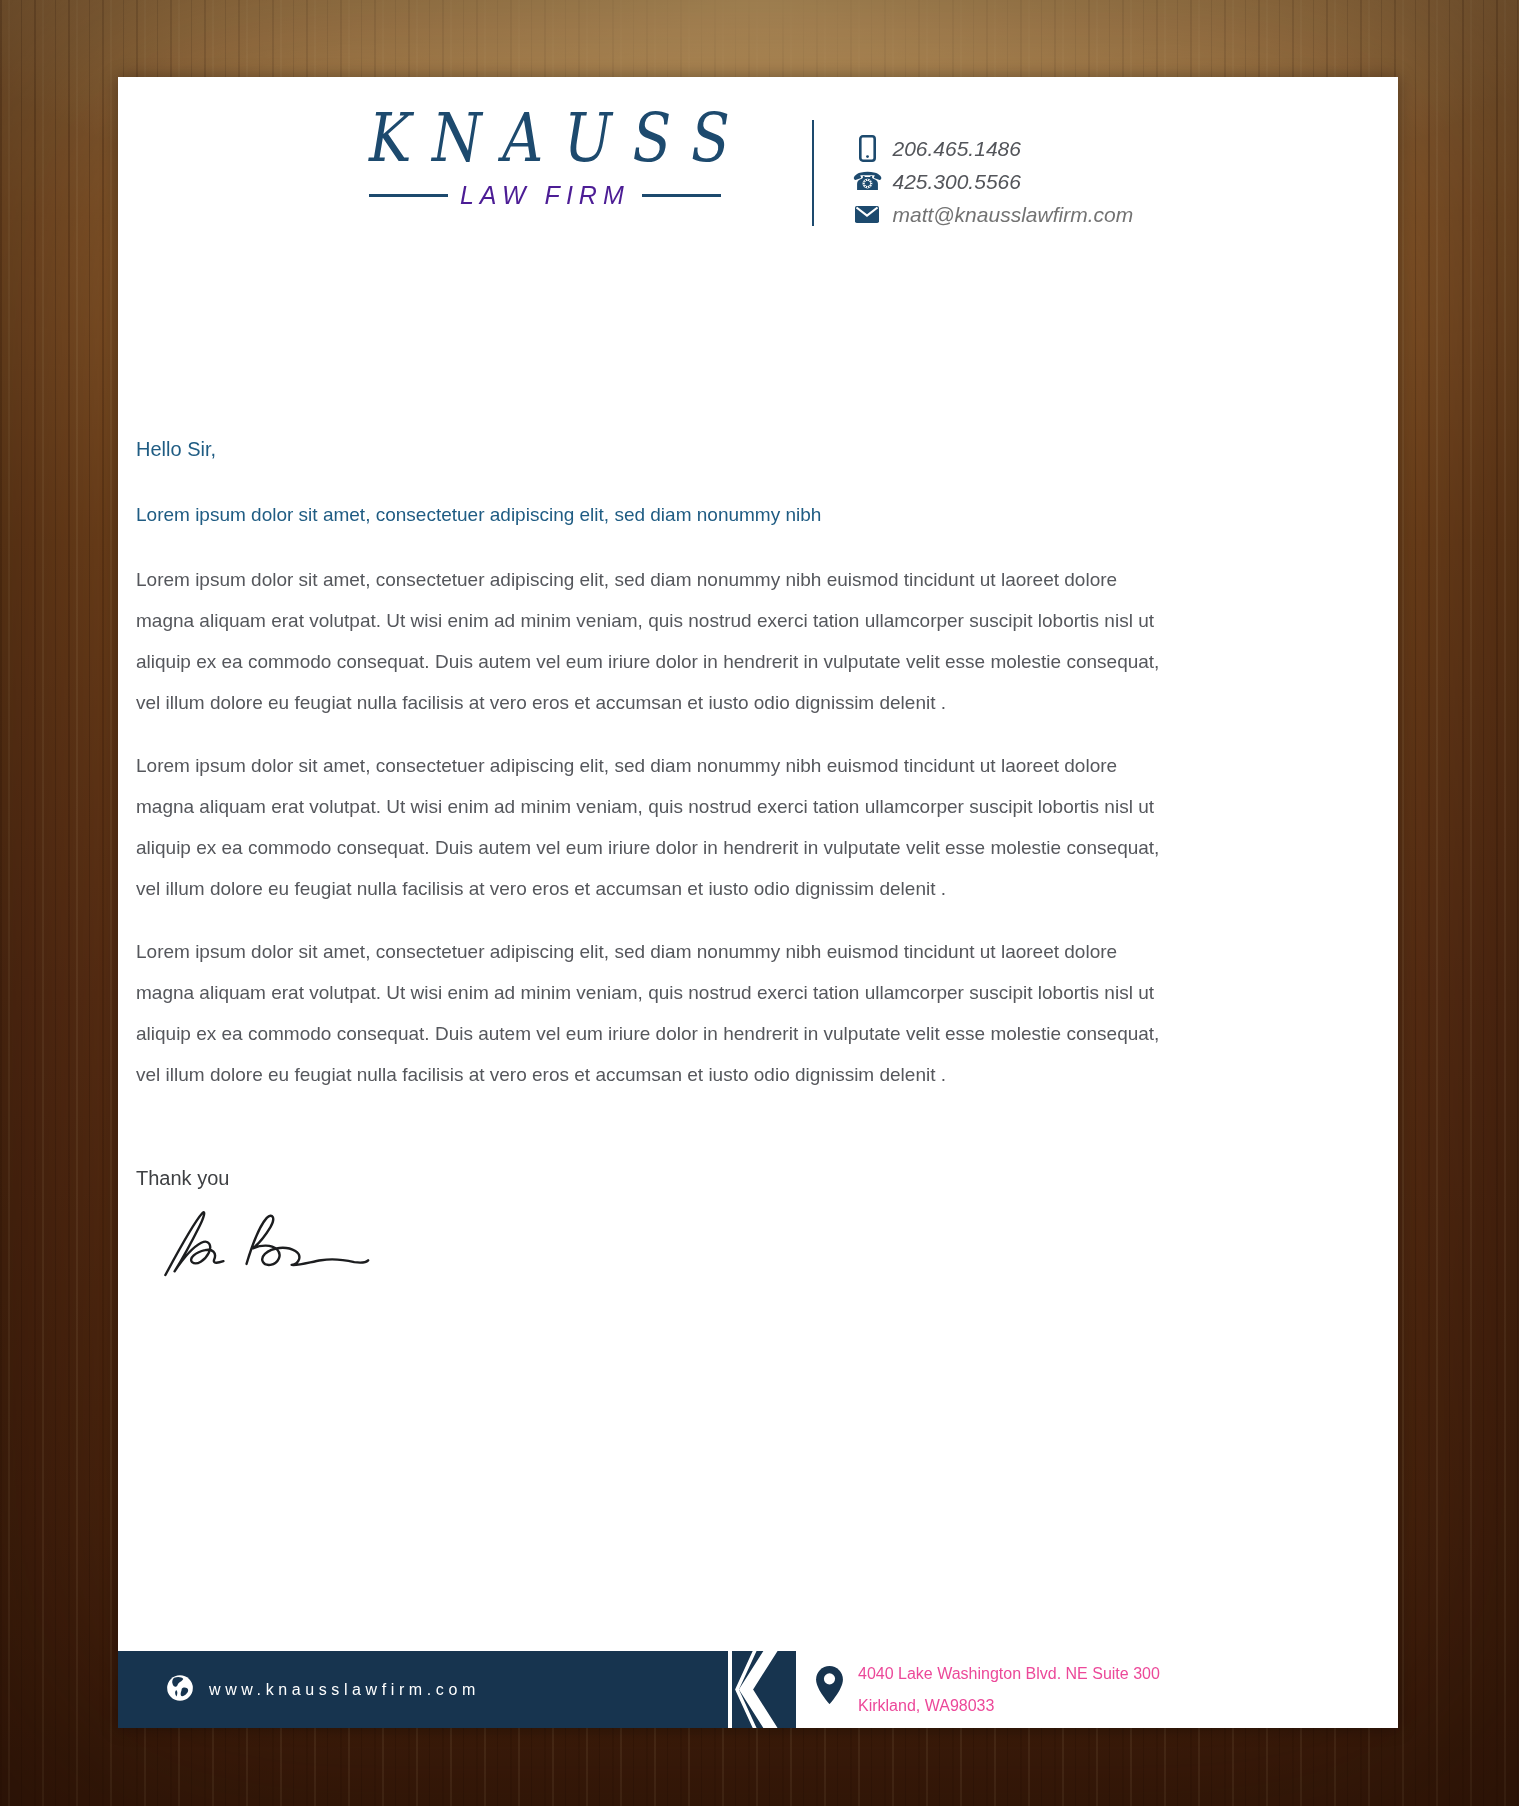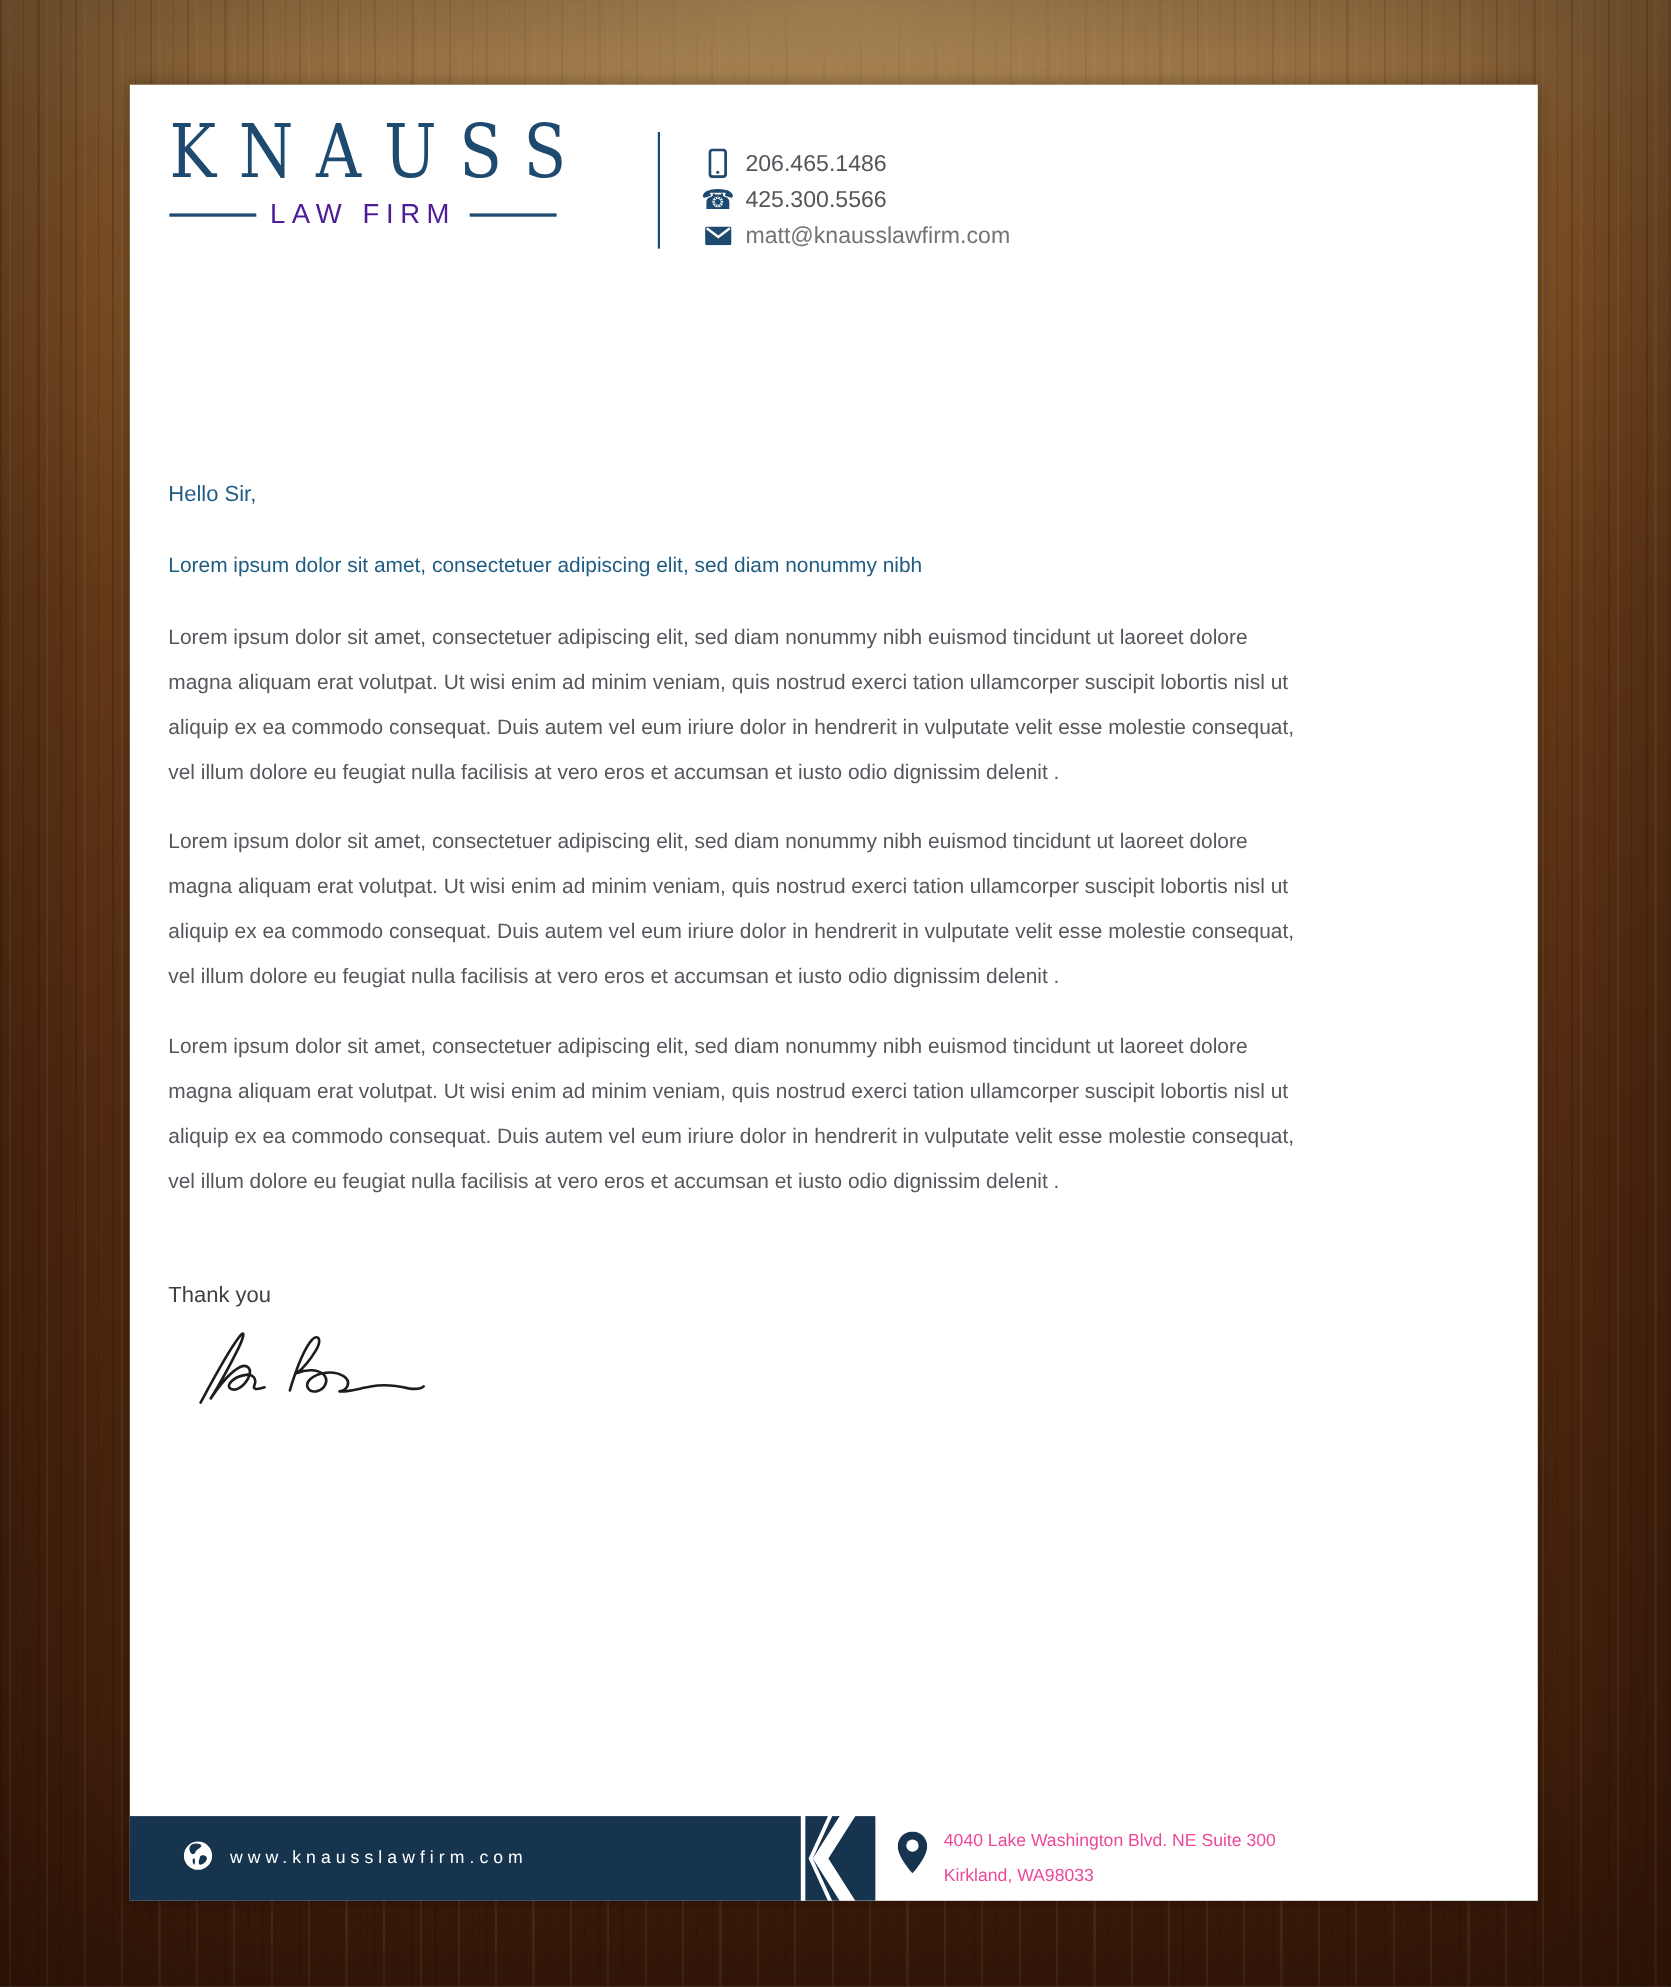--- a/index.html
+++ b/index.html
@@ -19,40 +19,40 @@
         rgba(0,0,0,0) 22px, rgba(0,0,0,0) 34px),
       linear-gradient(180deg,#b8874c 0%, #9a6531 12%, #7d4a1f 30%, #653517 55%, #542a10 78%, #45210c 100%);
     box-shadow: inset 0 0 260px 70px rgba(18,5,0,0.55);
   }
   .page{
     position:absolute;left:118px;top:77px;width:1280px;height:1651px;
     background:#ffffff;
     box-shadow:0 0 16px rgba(0,0,0,0.35);
   }
   
-  .header{display:flex;justify-content:flex-start;padding:26px 38px 0 36px;}
+  .header{display:flex;justify-content:center;padding:26px 38px 0 36px;font-style:italic;}
   .logo-name{
     font-family:"DejaVu Serif", serif;
     font-size:66px;line-height:70px;font-weight:400;
     color:#1d4a6e;letter-spacing:24px;white-space:nowrap;
     transform:scale(0.86,1.02);transform-origin:left top;
   }
   .logo-sub{display:flex;align-items:center;gap:12px;width:352px;margin-top:8px;}
   .logo-rule{flex:1;height:3px;background:#1d4a6e;}
   .logo-subtitle{font-size:25px;letter-spacing:6px;color:#4c1d95;white-space:nowrap;}
   .contact{display:flex;gap:28px;margin-top:17px;}
   .contact-divider{width:2px;height:106px;background:#1d4a6e;}
   .contact-list{list-style:none;margin:12px;padding:0;display:flex;flex-direction:column;}
   .contact-row{display:flex;align-items:center;height:33px;}
   .contact-icon{width:26px;display:flex;justify-content:center;align-items:center;color:#1d4a6e;}
   .phone-glyph{font-size:25px;line-height:25px;color:#1d4a6e;font-family:"DejaVu Sans", sans-serif;}
   .contact-text{margin-left:12px;font-size:21px;color:#53555a;}
   .contact-text.email{color:#737373;text-decoration:none;}
   
-  .letter{padding-left:35px;width:1042px;}
+  .letter{padding-left:18px;width:1042px;}
   .greeting{margin:195px 0 0 0;font-size:20px;color:#1f5c83;}
   .subject{margin:43px 0 0 0;font-size:19px;color:#1f5c83;}
   .para{margin:33px 0 0 0;font-size:19px;line-height:41px;color:#55575c;}
   .para + .para{margin-top:22px;}
   .thanks{margin:72px 0 0 0;font-size:20px;color:#3e4043;}
   .signature{margin:16px 0 0 22px;}
   
   .footer-bar{
     position:absolute;left:0;bottom:0;width:610px;height:77px;
     background:#17344f;display:flex;align-items:center;

